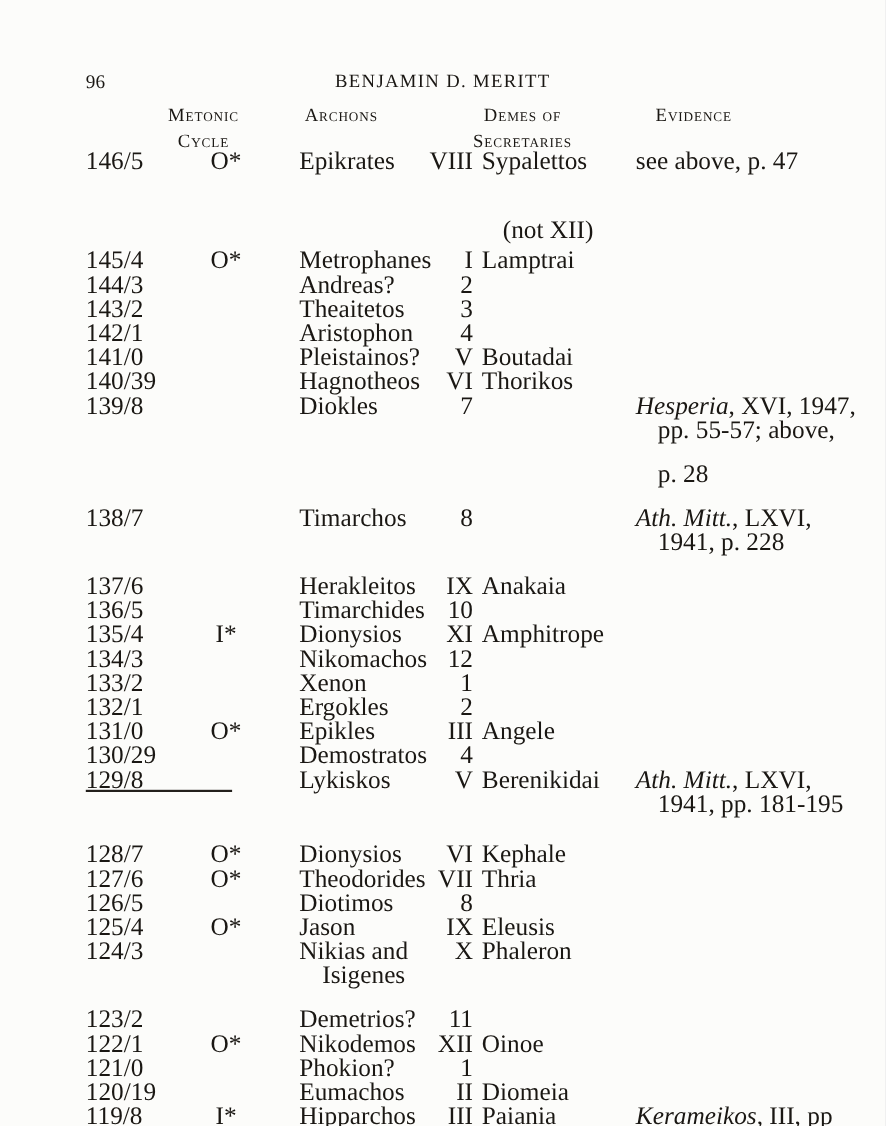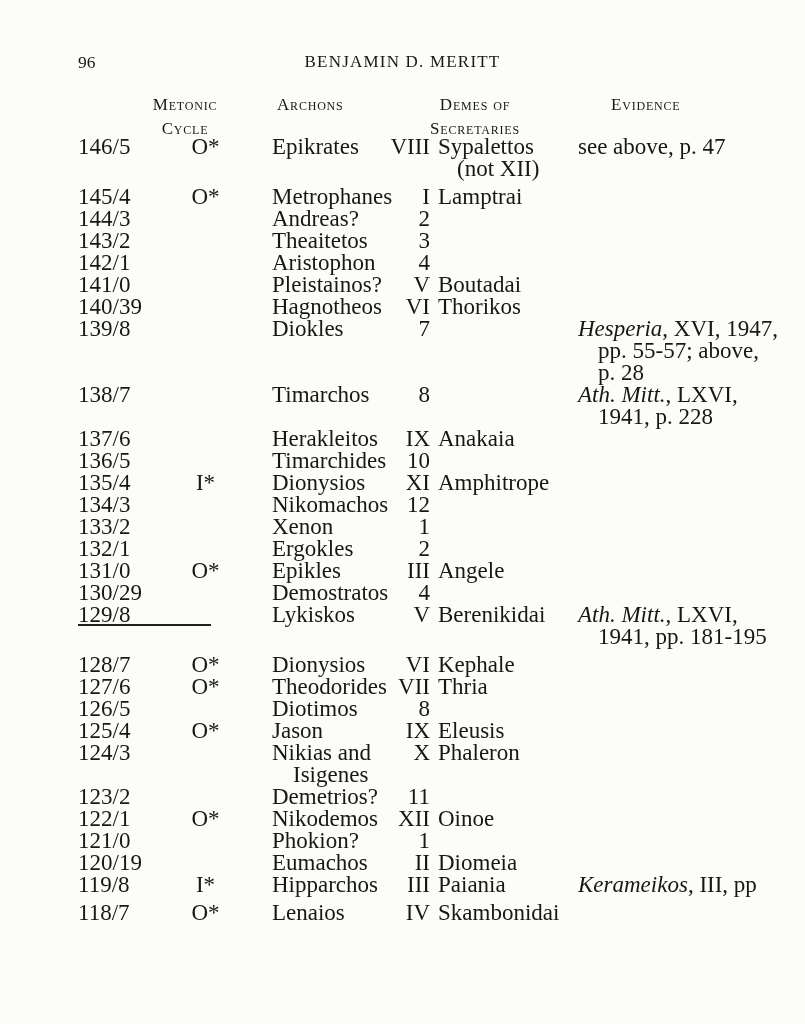--- a/index.html
+++ b/index.html
@@ -6,46 +6,46 @@
   .page {
     position:relative;
     width:805px; height:1024px;
     margin:0 auto;
     background:#fcfcfa;
     color:#1a1713;
     font-family:"Liberation Serif", serif;
     overflow:hidden;
   }
   
-  .masthead { position:absolute; top:52px; left:0; right:0; height:24px; }
+  .masthead { position:absolute; top:64px; left:0; right:0; height:24px; }
   .page-num { position:absolute; left:78px; top:0; font-size:17.5px; }
   .paper-title {
     text-align:center; font-size:17px; letter-spacing:1.2px;
   }
   
   .colheads { position:absolute; top:93px; left:0; right:0; height:48px;
     font-variant:small-caps; font-size:17px; letter-spacing:0.8px; line-height:24px;padding-left:39px; }
   .ch { position:absolute; top:0; }
   .ch-metonic   { left:118px; width:134px; text-align:center; }
   .ch-archons   { left:277px; }
   .ch-demes     { left:408px; width:134px; text-align:center; }
-  .ch-evidence  { left:611px;text-align:right; }
+  .ch-evidence  { left:596px;text-align:right; }
   
   .tbl { position:absolute; top:136px; left:78px; right:36px; font-size:23px; }
   .line { position:relative; display:grid;
           grid-template-columns:85px 85px 140px 50px 140px 1fr;
           line-height:22px; }
   .line.gap { margin-top:6px; }
   .c-year  { }
   .c-met   { text-align:center; }
   .c-arch  { padding-left:24px; white-space:nowrap; }
   .c-arch.wrap { padding-left:45px; }
   .c-num   { text-align:right; padding-right:8px; }
   .c-deme  { white-space:nowrap; }
-  .c-deme.wrap-deme { padding-left:19px; }
+  .c-deme.wrap-deme { padding-left:19px;margin-top:40px; }
   .c-ev    { white-space:nowrap; }
   .c-ev.wrap-ev { padding-left:20px; }
   .it { font-style:italic; }
   .rule { position:absolute; left:0; top:-2px; width:133px;
           border-top:2px solid #23201c; }
 </style>
 </head>
 <body>
 
 <div class="page">

